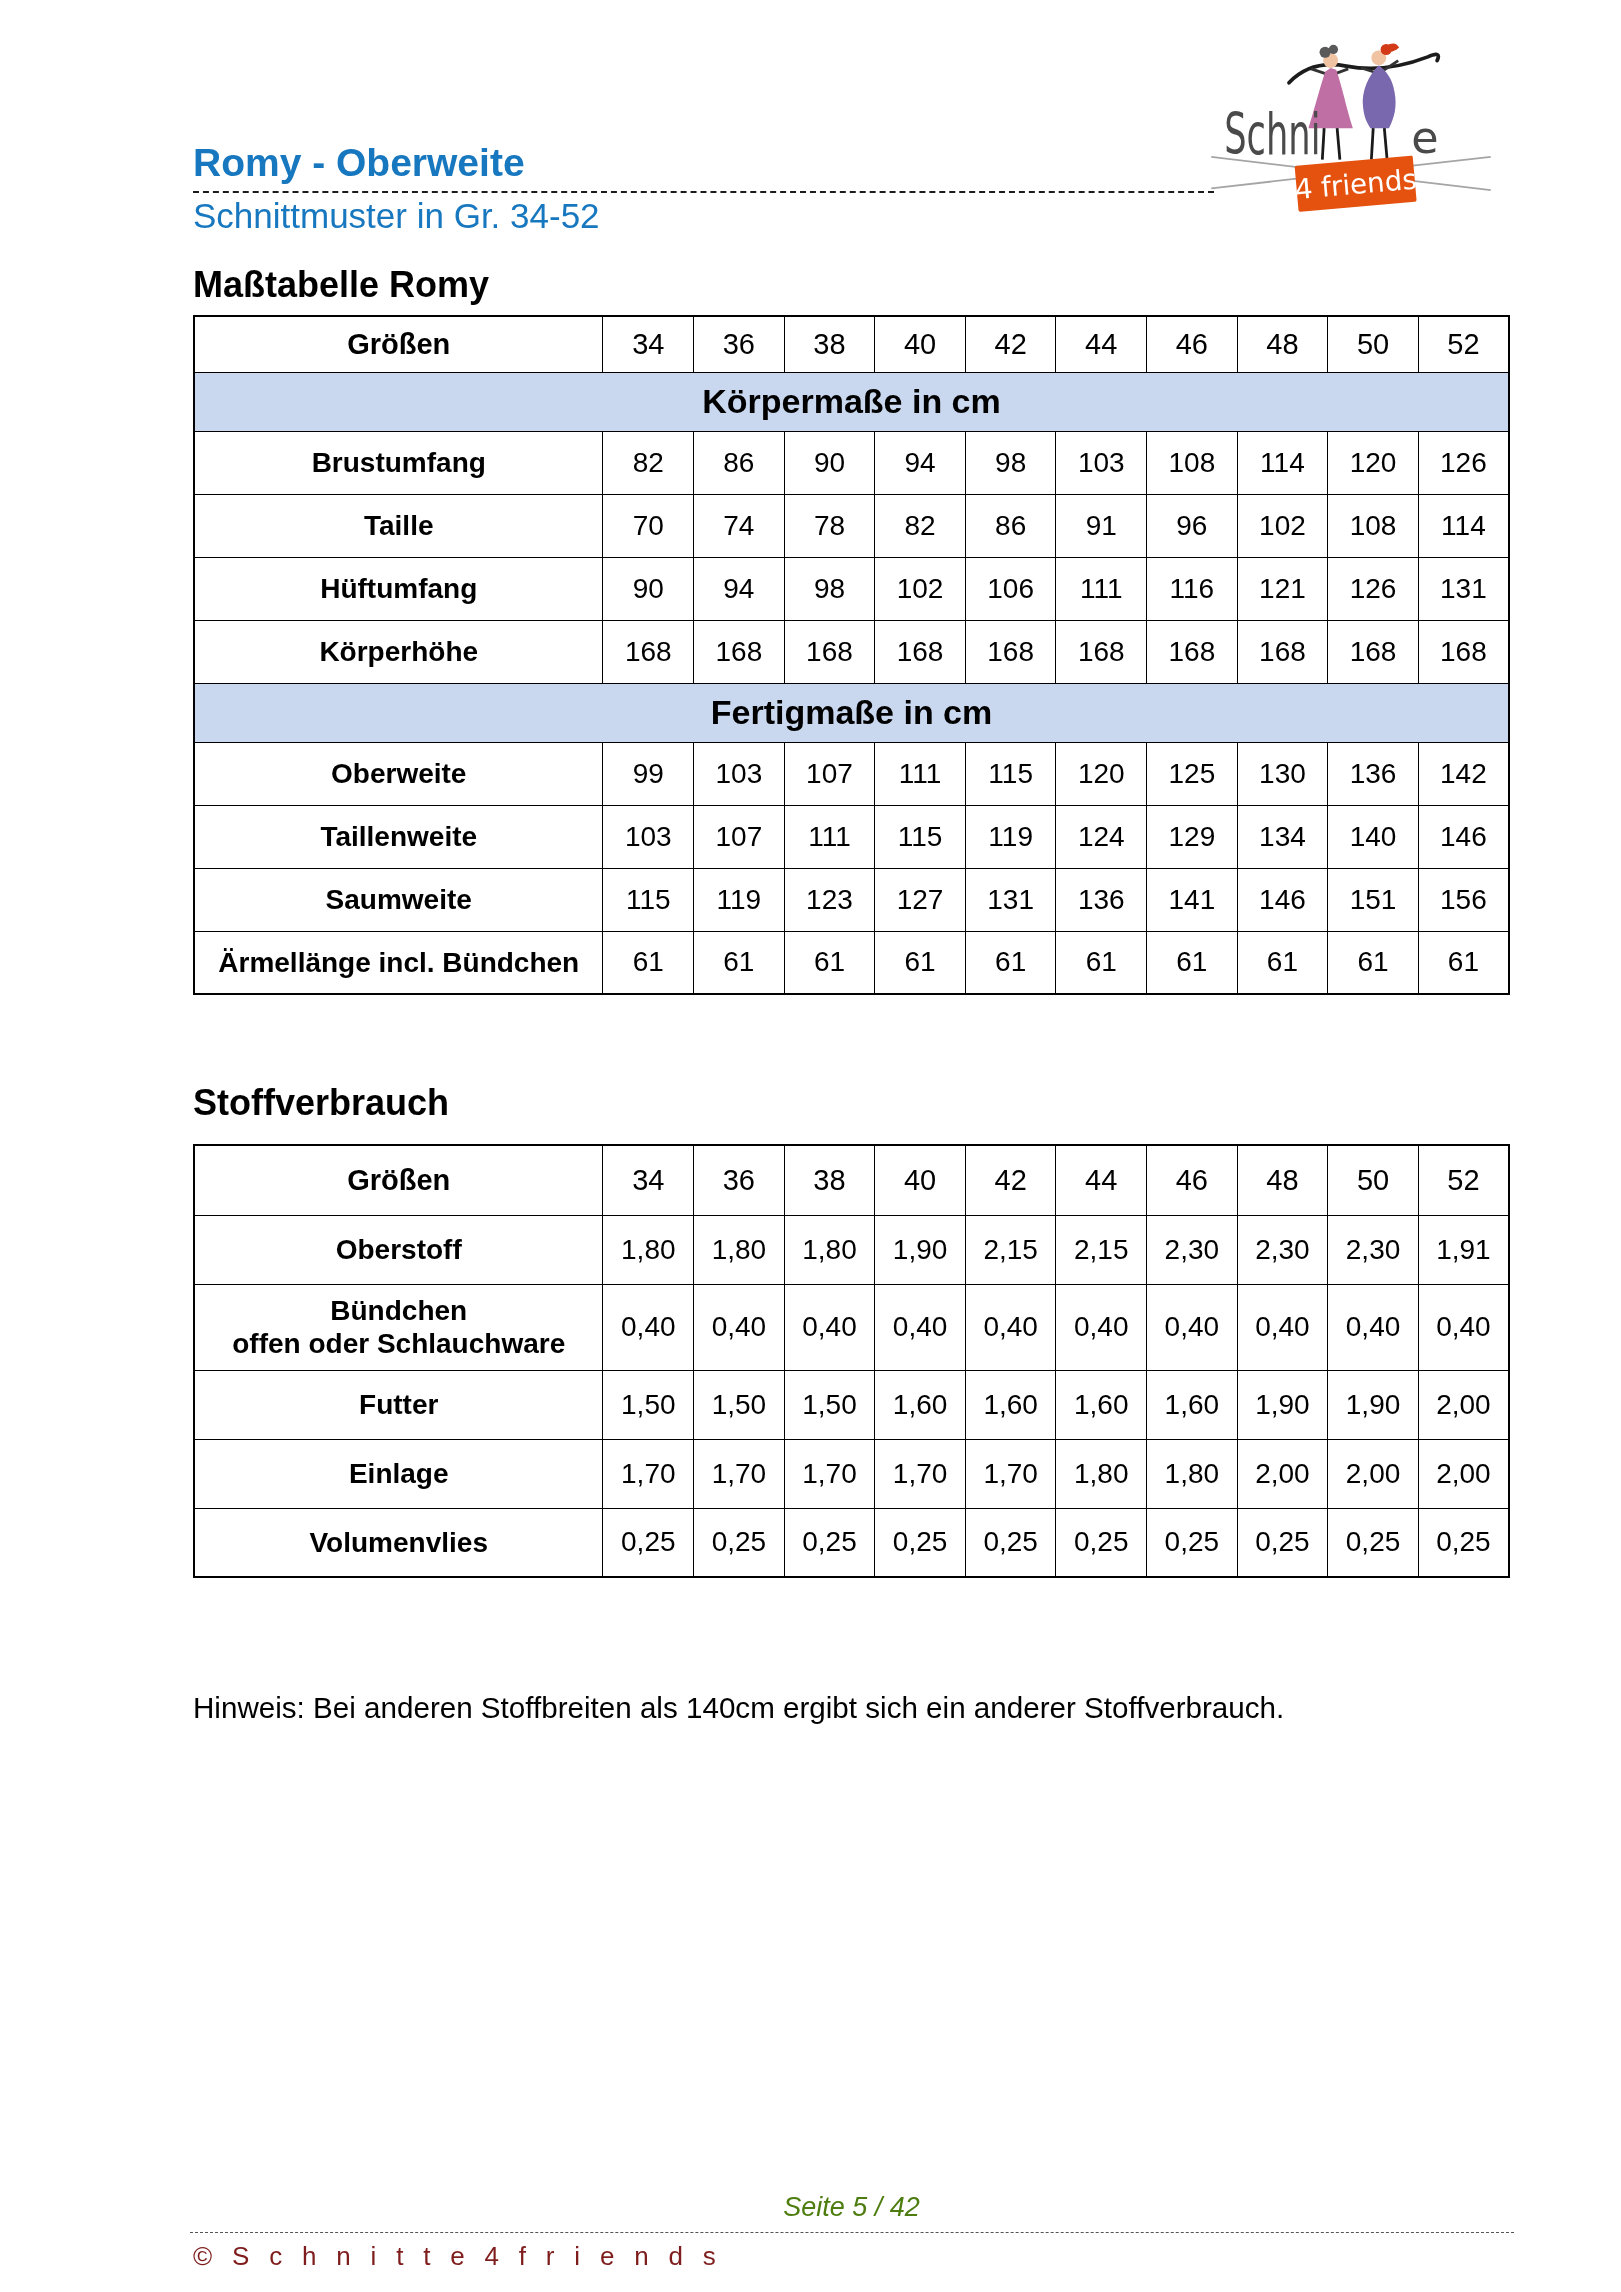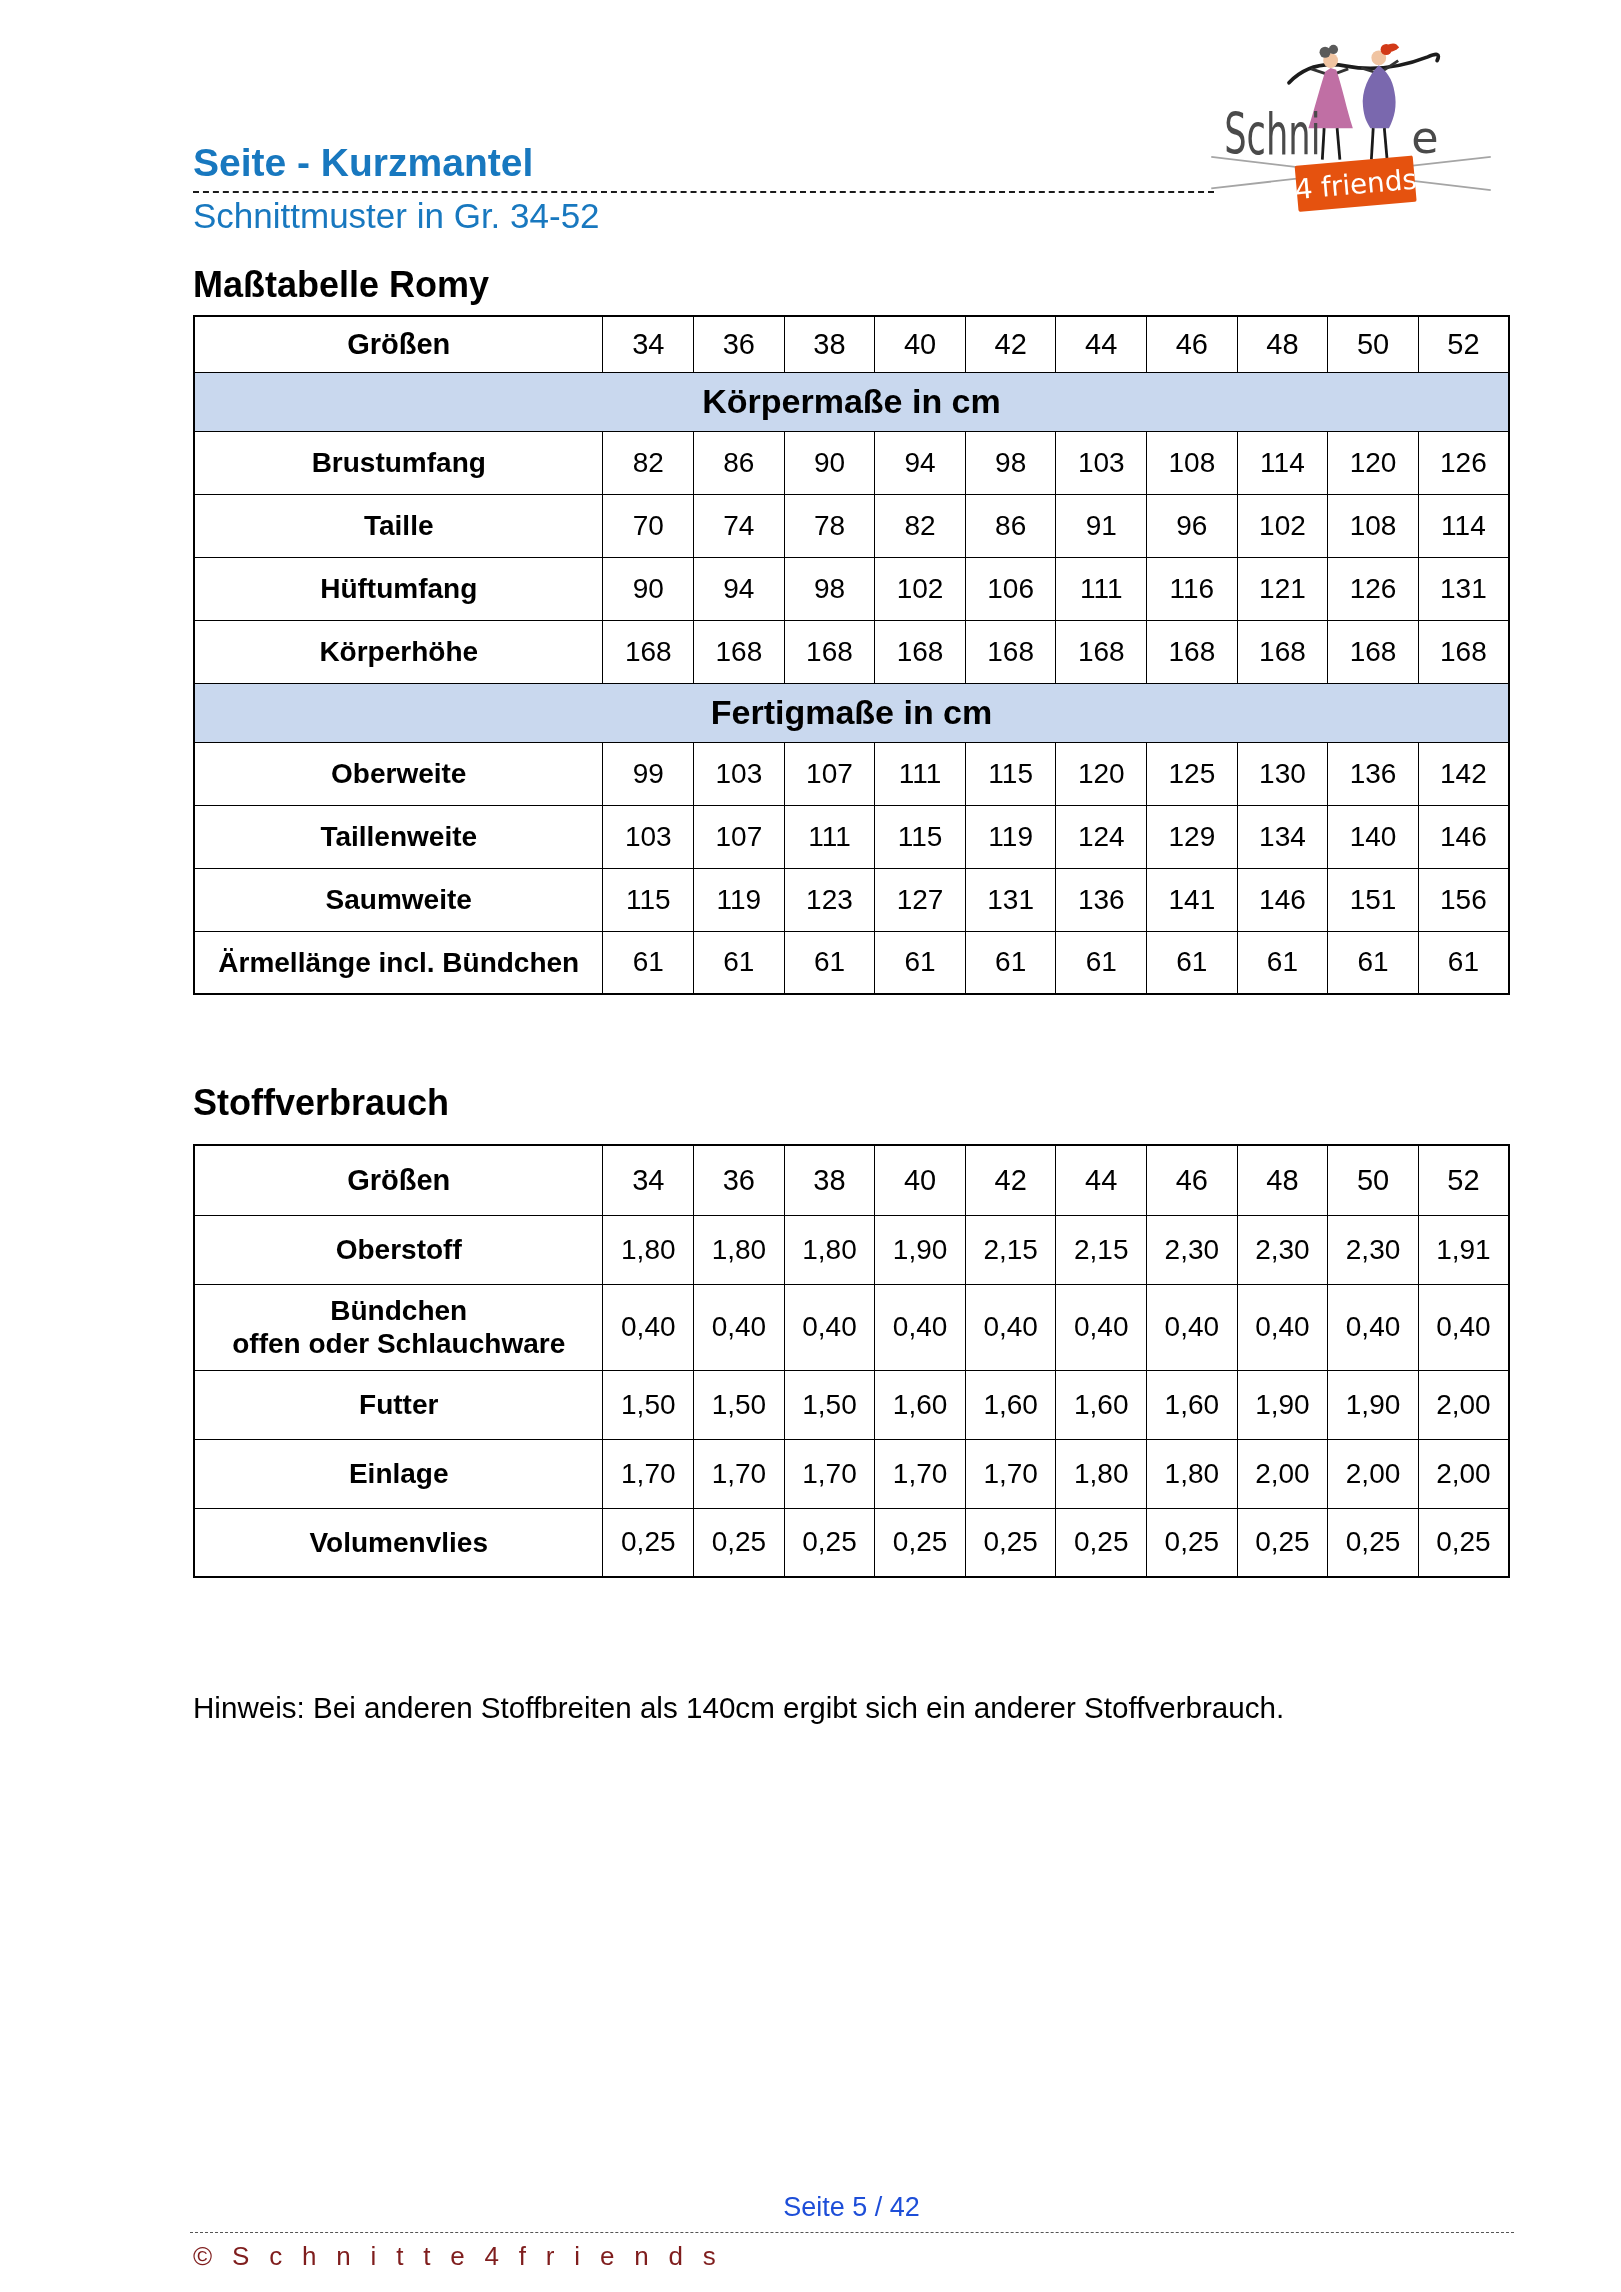--- a/index.html
+++ b/index.html
@@ -42,31 +42,31 @@
   .t1 tr.hdr{height:56px;}
   .t1 tr.band{height:59px;}
   .t1 tr.data{height:63px;}
   .t2 tr.hdr{height:70px;}
   .t2 tr.band{height:72px;}
   .t2 tr.data{height:69px;}
   .t2 tr.data.tall{height:86px;}
   
   .note{position:absolute;left:193px;top:1691px;margin:0;font-size:29.6px;color:#000;}
   
-  .pageno{position:absolute;left:193px;top:2192px;width:1317px;text-align:center;font-size:27px;color:#1d4ed8;}
+  .pageno{position:absolute;left:193px;top:2192px;width:1317px;text-align:center;font-size:27px;color:#4d7c0f;font-style:italic;}
   .foot-rule{position:absolute;left:190px;top:2232px;width:1324px;border-top:1.8px dashed #555;}
   .copyright{position:absolute;left:193px;top:2241px;font-size:26px;color:#7f1d1d;letter-spacing:6.3px;}
 </style>
 </head>
 <body>
 
 <div class="page">
 
   <div class="hdr-block">
-    <div class="doc-title">Seite - Kurzmantel</div>
+    <div class="doc-title">Romy - Oberweite</div>
     <div class="hdr-rule"></div>
     <div class="doc-subtitle">Schnittmuster in Gr. 34-52</div>
   </div>
 
   <div class="logo-wrap">
     <svg viewBox="0 0 310 215" width="288" height="199">
 
       <line x1="4" y1="150" x2="306" y2="186" stroke="#a5a5a5" stroke-width="2"></line>
       <line x1="4" y1="184" x2="306" y2="150" stroke="#a5a5a5" stroke-width="2"></line>
 

